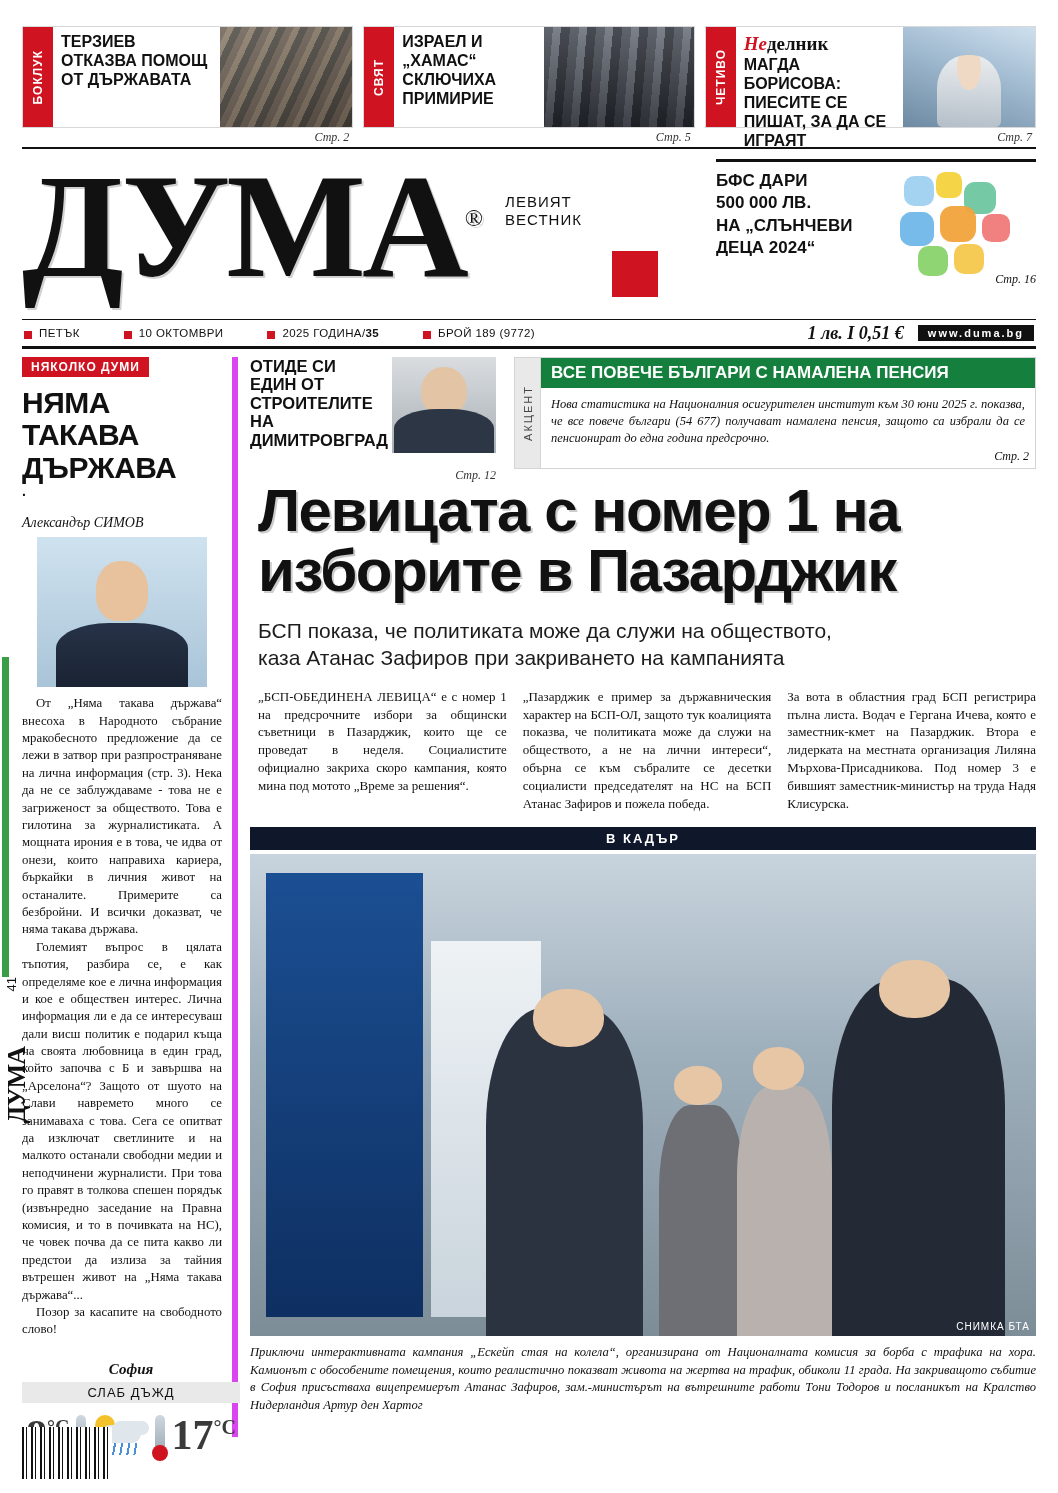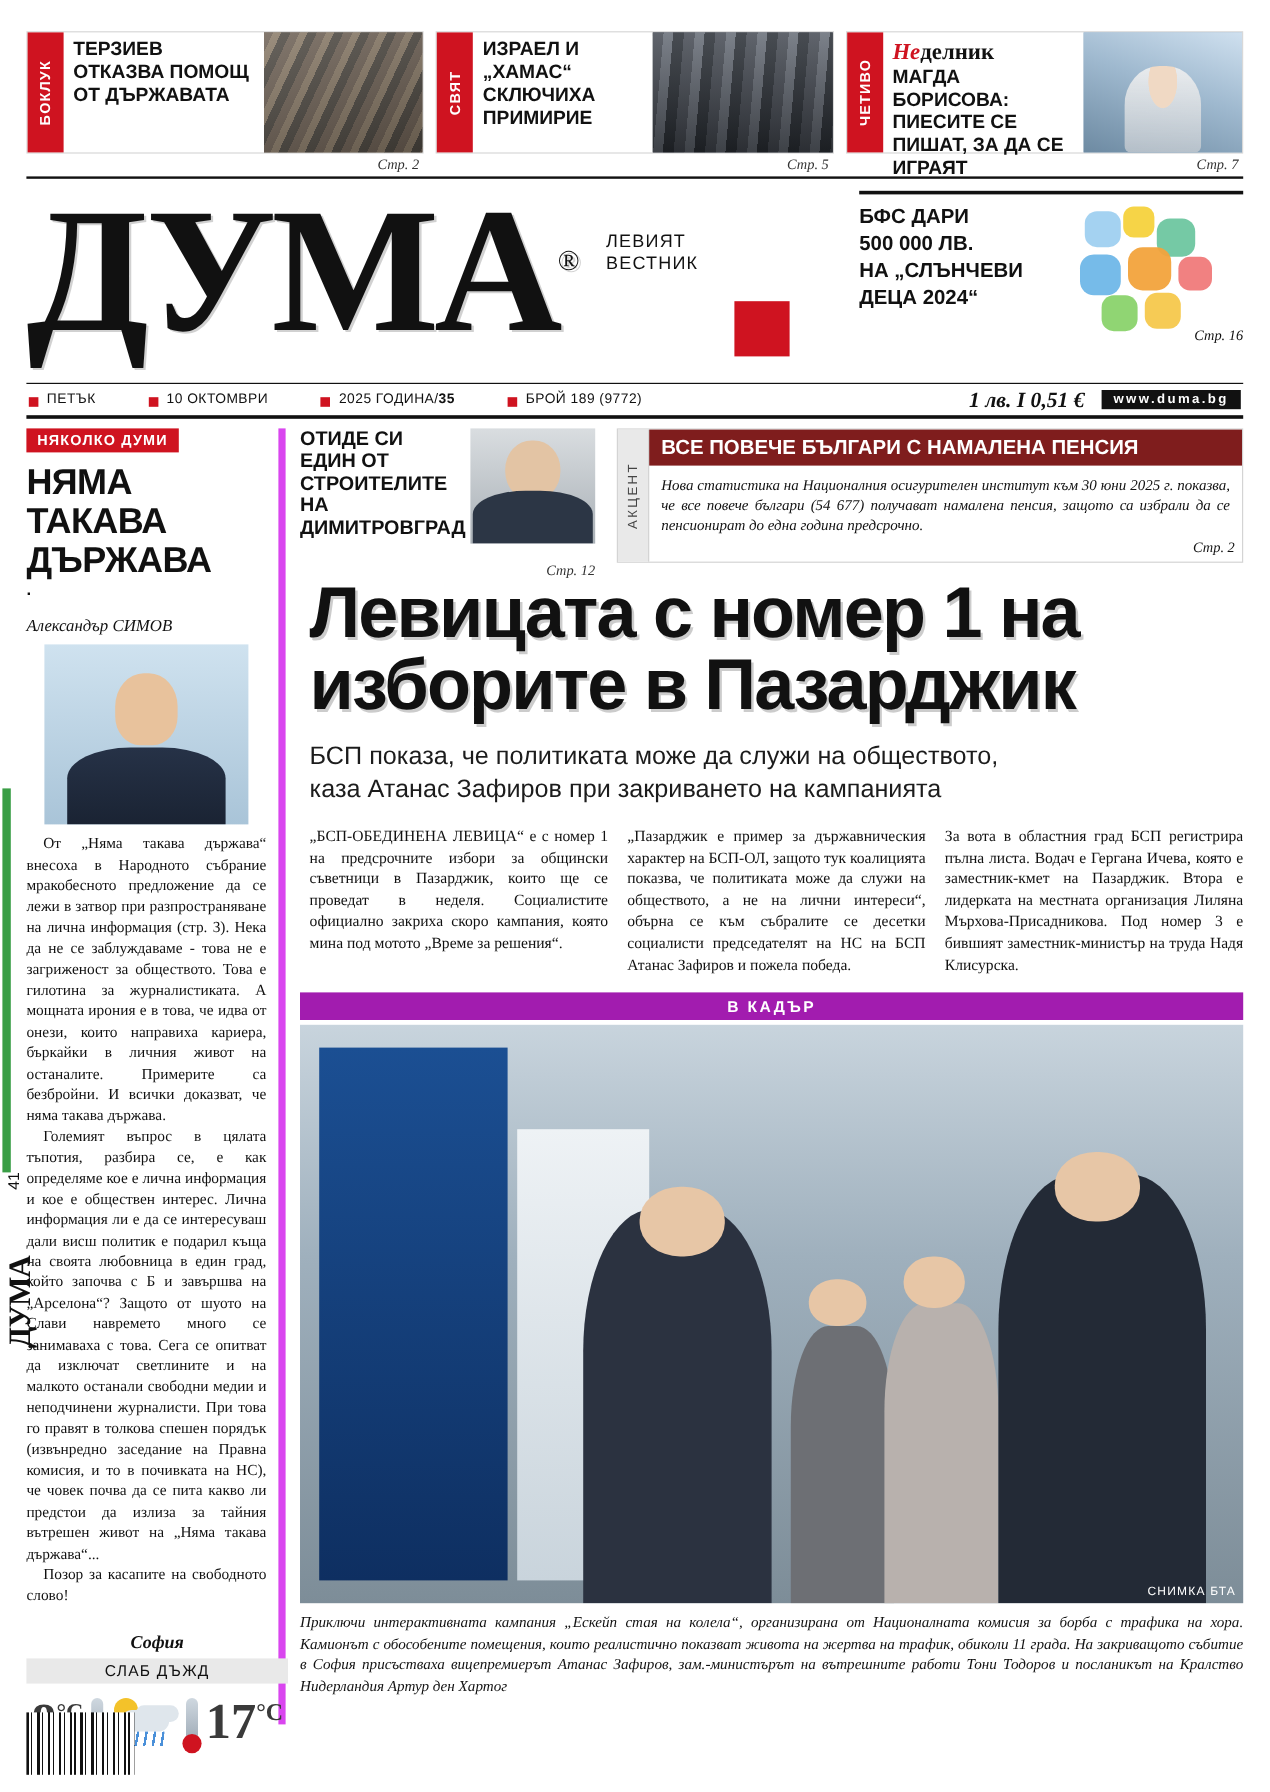--- a/index.html
+++ b/index.html
@@ -401,21 +401,21 @@
     align-items: center;
     justify-content: center;
     color: #444;
   }
   .accent-tag span {
     writing-mode: vertical-rl;
     transform: rotate(180deg);
   }
   .accent-main { flex: 1; }
   .accent-head {
-    background: #7f1d1d;
+    background: #15803d;
     color: #fff;
     font-family: "Liberation Sans", sans-serif;
     font-weight: bold;
     font-size: 17px;
     padding: 5px 10px;
     text-transform: uppercase;
   }
   .accent-body {
     font-style: italic;
     font-size: 12.5px;
@@ -453,21 +453,21 @@
     font-size: 13px;
     line-height: 1.38;
     text-align: justify;
     hyphens: auto;
   }
   .cols4 > div { flex: 1; }
   .cols4 p { margin: 0; }
   .cols4 .ref { text-align: right; font-style: italic; margin-top: 10px; }
 
   .inframe-bar {
-    background: #a21caf;
+    background: #0f172a;
     color: #fff;
     font-family: "Liberation Sans", sans-serif;
     font-weight: bold;
     font-size: 13px;
     letter-spacing: 2px;
     text-align: center;
     padding: 4px 0;
     margin-top: 14px;
   }
   .main-photo {

